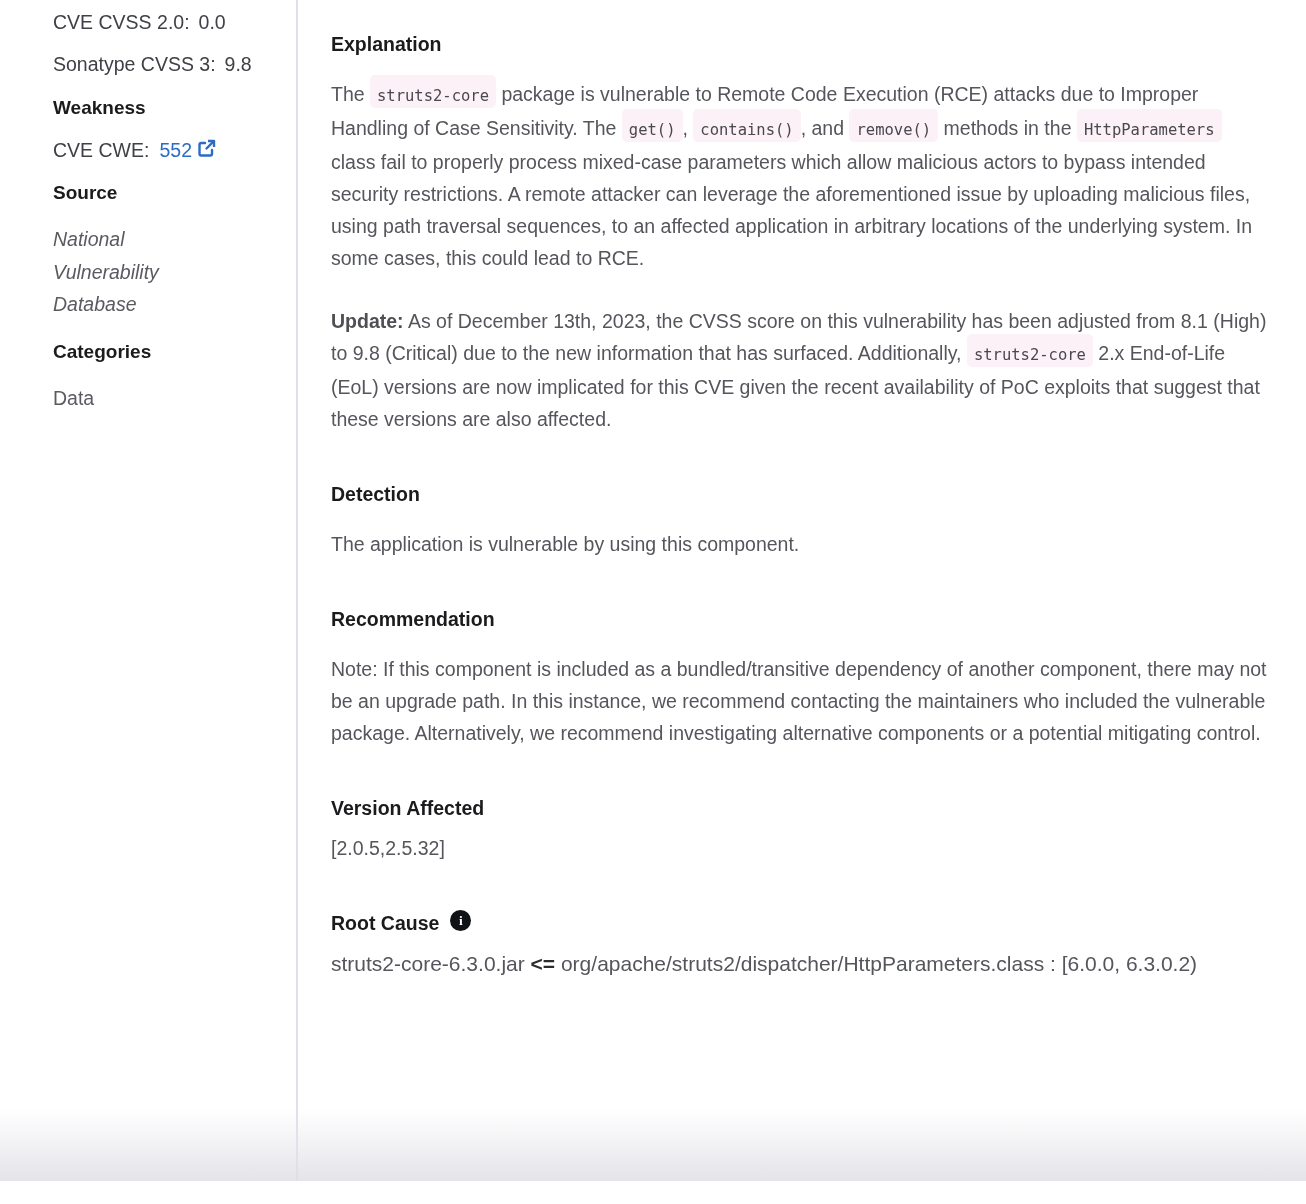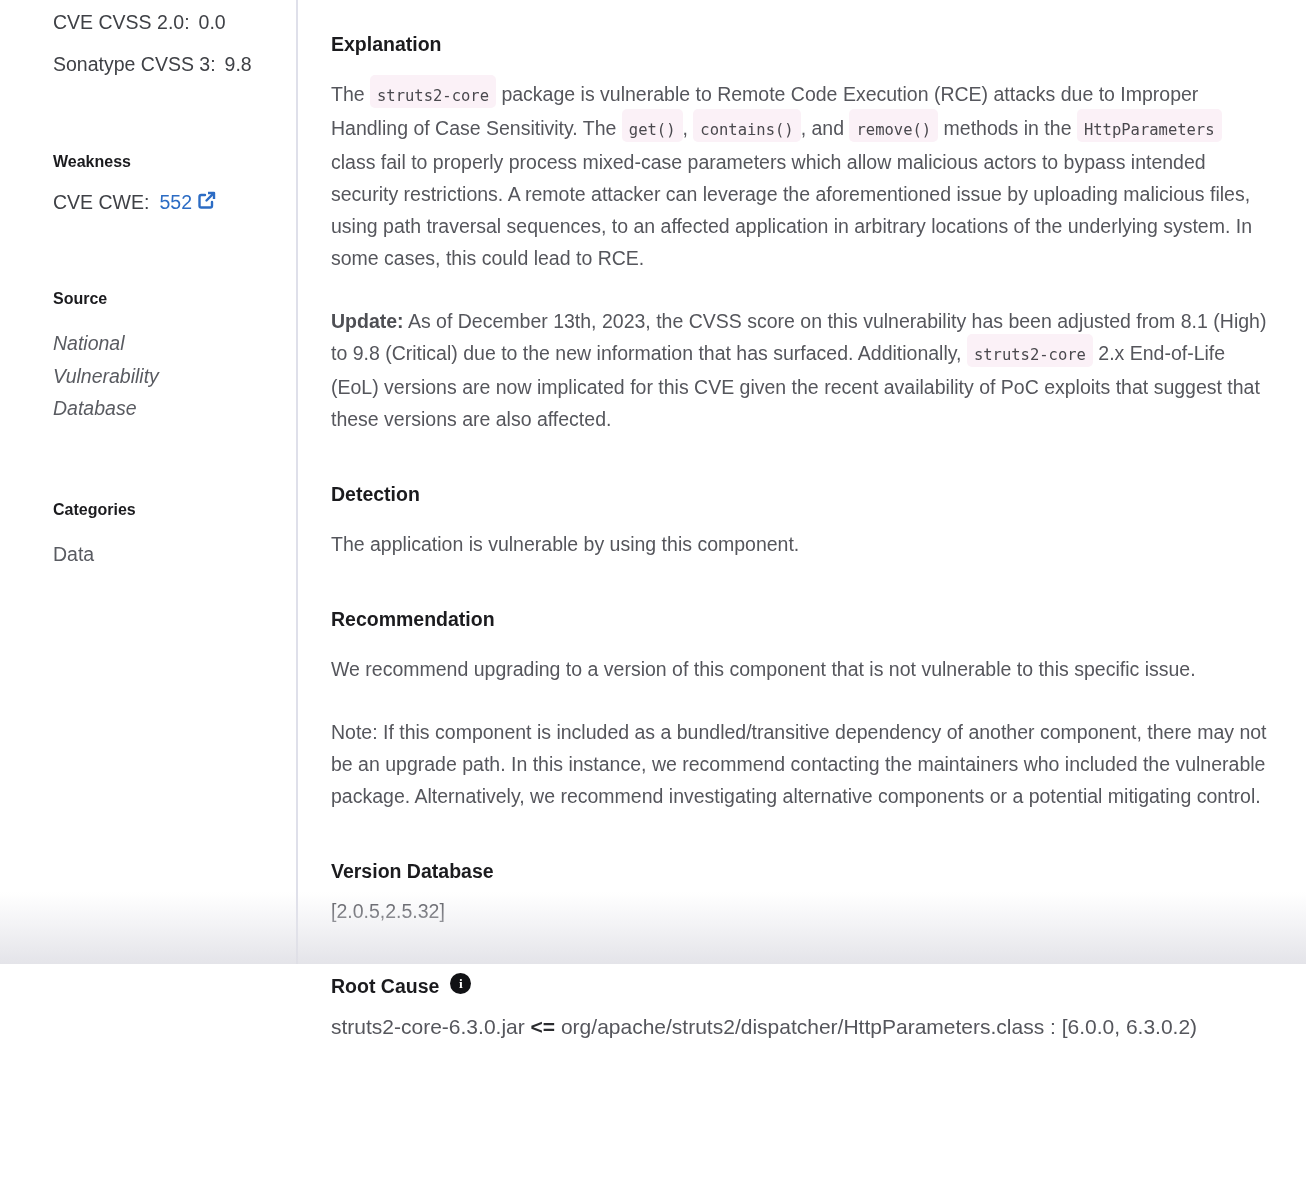--- a/index.html
+++ b/index.html
@@ -7,29 +7,29 @@
     --body:#55565c;
     --side-label:#3f4146;
     --link:#2c6cc4;
     --chip-bg:#fbf1f7;
     --chip-text:#49484d;
     --divider:#dfe0ea;
   }
   *{margin:0;padding:0;box-sizing:border-box;}
   html,body{width:1306px;height:1204px;overflow:hidden;background:#ffffff;
     font-family:"Liberation Sans","DejaVu Sans",sans-serif;}
-  .page{position:relative;display:flex;width:1306px;height:964px;background:#fff;}
+  .page{position:relative;display:flex;width:1306px;height:1181px;background:#fff;}
 
   
   .sidebar{width:298px;flex:0 0 298px;border-right:2px solid var(--divider);
     padding:10px 18px 0 53px;}
   .side-row{font-size:19.5px;line-height:25px;color:var(--side-label);margin-bottom:17px;}
   .side-row .val{margin-left:9px;}
-  .side-heading{font-size:16px;font-weight:700;color:var(--heading);
-    margin:76px 0 19px;}
+  .side-heading{font-size:19px;font-weight:700;color:var(--heading);
+    margin:20px 0 19px;}
   .side-value{font-size:19.5px;line-height:32.5px;color:#595b61;}
   .cwe-row{font-size:19.5px;color:var(--side-label);display:flex;align-items:center;}
   .cwe-link{color:var(--link);text-decoration:none;margin-left:10px;cursor:pointer;}
   .ext-icon{display:inline-block;margin-left:5px;cursor:pointer;position:relative;top:1px;}
 
   
   .main{flex:1 1 auto;padding:31px 36px 0 33px;}
   .section-heading{font-size:19.5px;font-weight:700;color:var(--heading);line-height:26px;}
   .section{margin:0;}
   .section + .section{margin-top:46px;}
@@ -102,26 +102,25 @@
       <p class="para"><strong>Update:</strong> As of December 13th, 2023, the CVSS score on this vulnerability has been adjusted from 8.1 (High) to 9.8 (Critical) due to the new information that has surfaced. Additionally, <span class="code-chip">struts2-core</span> 2.x End-of-Life (EoL) versions are now implicated for this CVE given the recent availability of PoC exploits that suggest that these versions are also affected.</p>
     </section>
 
     <section class="section">
       <div class="section-heading">Detection</div>
       <p class="para">The application is vulnerable by using this component.</p>
     </section>
 
     <section class="section">
       <div class="section-heading">Recommendation</div>
-      <p class="para">We recommend upgrading to a version of this component that is not vulnerable to this specific issue.</p>
       <p class="para">Note: If this component is included as a bundled/transitive dependency of another component, there may not be an upgrade path. In this instance, we recommend contacting the maintainers who included the vulnerable package. Alternatively, we recommend investigating alternative components or a potential mitigating control.</p>
     </section>
 
     <section class="section">
-      <div class="section-heading tight">Version Database</div>
+      <div class="section-heading tight">Version Affected</div>
       <div class="version-line">[2.0.5,2.5.32]</div>
     </section>
 
     <section class="section">
       <div class="section-heading tight rc-heading">
         <span>Root Cause</span>
         <span class="info-icon">i</span>
       </div>
       <div class="rc-line">struts2-core-6.3.0.jar <strong>&lt;=</strong> org/apache/struts2/dispatcher/HttpParameters.class : [6.0.0, 6.3.0.2)</div>
     </section>

